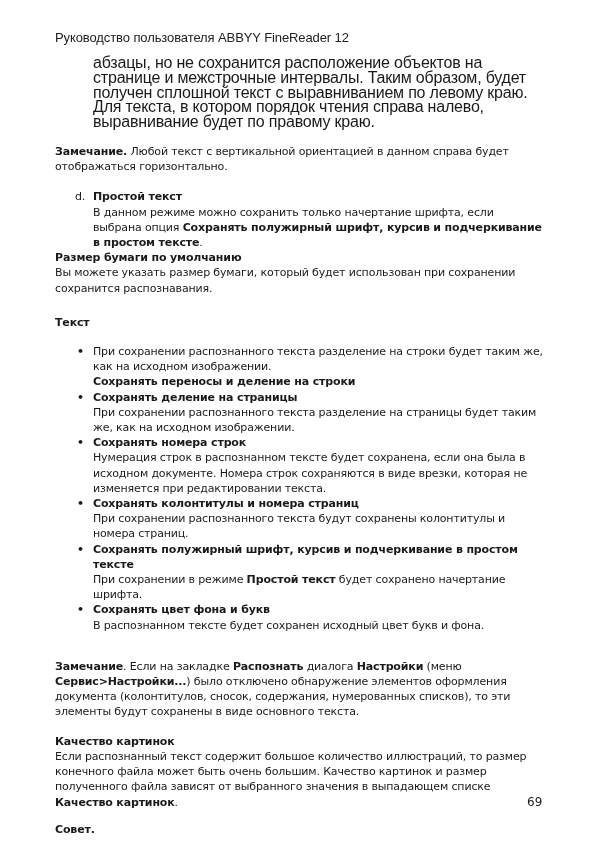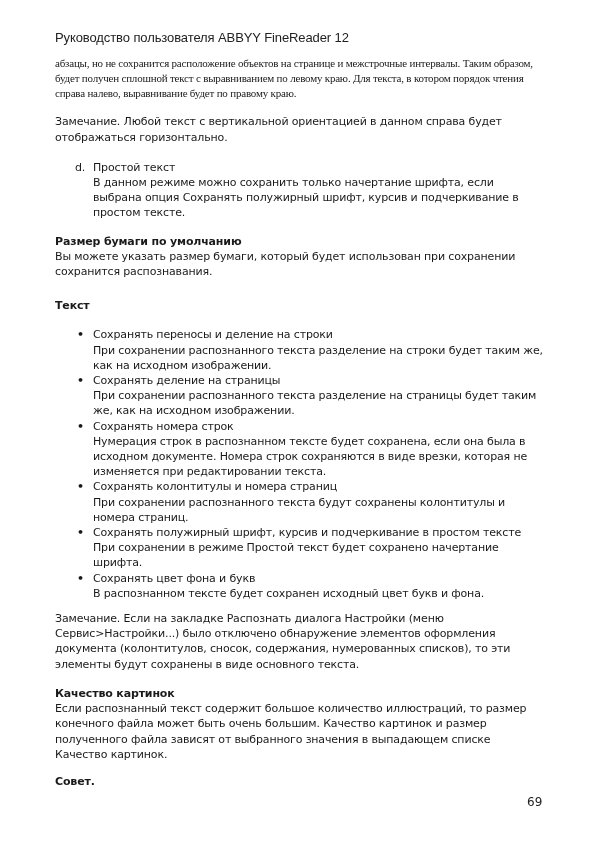--- a/index.html
+++ b/index.html
@@ -27,57 +27,58 @@
     .content {
       position: absolute;
       left: 55px;
       top: 56px;
       width: 490px;
       font-size: 11px;
       line-height: 15.2px;
       letter-spacing: -0.15px;
     }
     .cont-para {
-      font-family: Liberation Serif, serif;
-      font-size: 11px;
+      margin-left: 38px;
+      font-family: Liberation Sans, sans-serif;
+      font-size: 16px;
       letter-spacing: -0.2px;
       line-height: 14.8px;
     }
     p { margin: 0; }
-    b { font-weight: normal; }
+    b { font-weight: bold; }
     .note { margin-top: 9px; }
     .d-item {
       position: relative;
       margin-top: 15px;
       margin-left: 38px;
     }
     .d-marker {
       position: absolute;
       left: -18px;
       top: 0;
     }
     .section-heading { font-weight: bold; }
-    .sec-paper { margin-top: 13px; }
+    .sec-paper { }
     .sec-text { margin-top: 19px; }
     .bullets {
       list-style: none;
       margin: 14px 0 0 0;
       padding: 0;
     }
     .bullets li {
       position: relative;
       margin-left: 38px;
     }
     .bullet-dot {
       position: absolute;
       left: -16px;
       top: 0;
       font-weight: bold;
     }
-    .note2 { margin-top: 10px; }
+    .note2 { margin-top: 26px; }
     .sec-quality { margin-top: 14px; }
     .sec-tip { margin-top: 12px; }
     .page-number {
       position: absolute;
       left: 527px;
       top: 795px;
       font-size: 12px;
       color: #222;
     }
   </style>
@@ -103,22 +104,22 @@
   <div class="sec-paper">
     <p class="section-heading">Размер бумаги по умолчанию</p>
     <p>Вы можете указать размер бумаги, который будет использован при сохранении сохранится распознавания.</p>
   </div>
 
   <div class="sec-text">
     <p class="section-heading">Текст</p>
     <ul class="bullets">
       <li>
         <span class="bullet-dot">•</span>
+        <p>При сохранении распознанного текста разделение на строки будет таким же, как на исходном изображении.</p>
         <p><b>Сохранять переносы и деление на строки</b></p>
-        <p>При сохранении распознанного текста разделение на строки будет таким же, как на исходном изображении.</p>
       </li>
       <li>
         <span class="bullet-dot">•</span>
         <p><b>Сохранять деление на страницы</b></p>
         <p>При сохранении распознанного текста разделение на страницы будет таким же, как на исходном изображении.</p>
       </li>
       <li>
         <span class="bullet-dot">•</span>
         <p><b>Сохранять номера строк</b></p>
         <p>Нумерация строк в распознанном тексте будет сохранена, если она была в исходном документе. Номера строк сохраняются в виде врезки, которая не изменяется при редактировании текста.</p>

